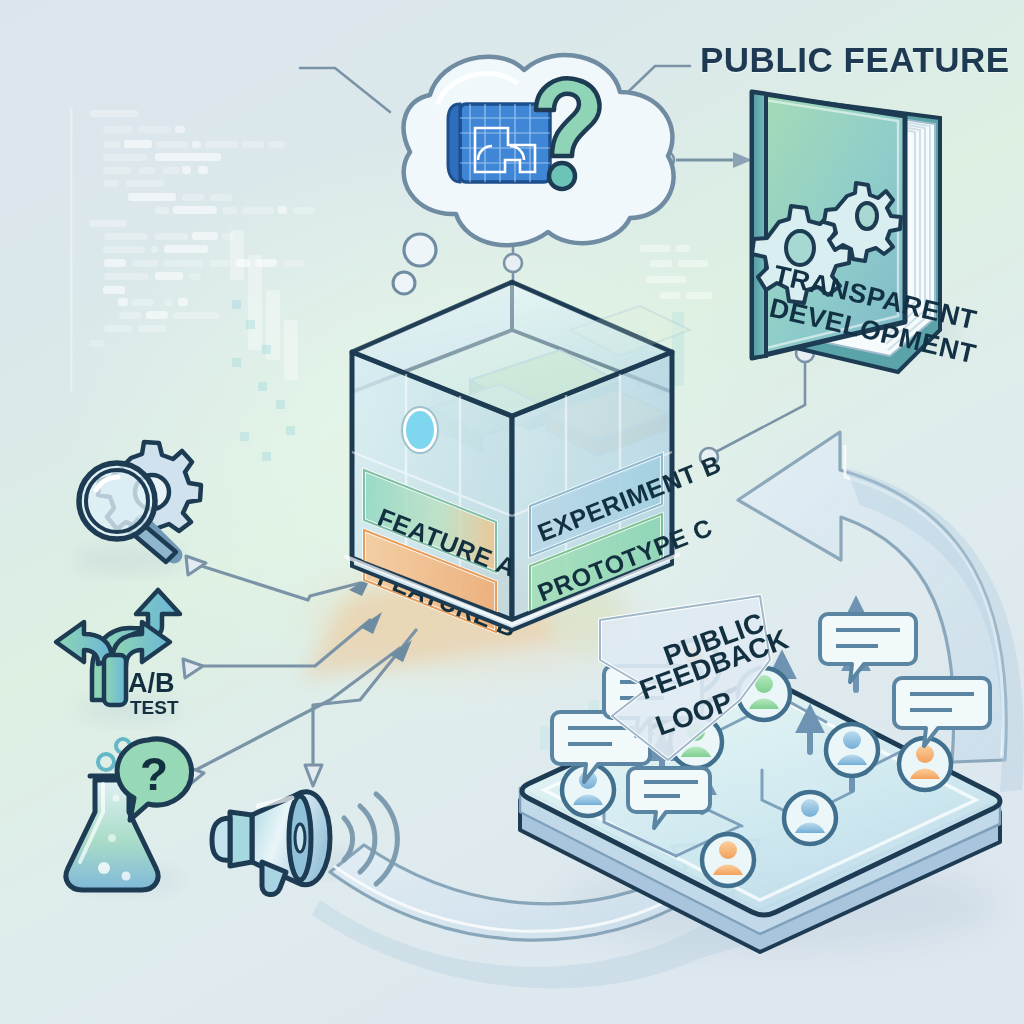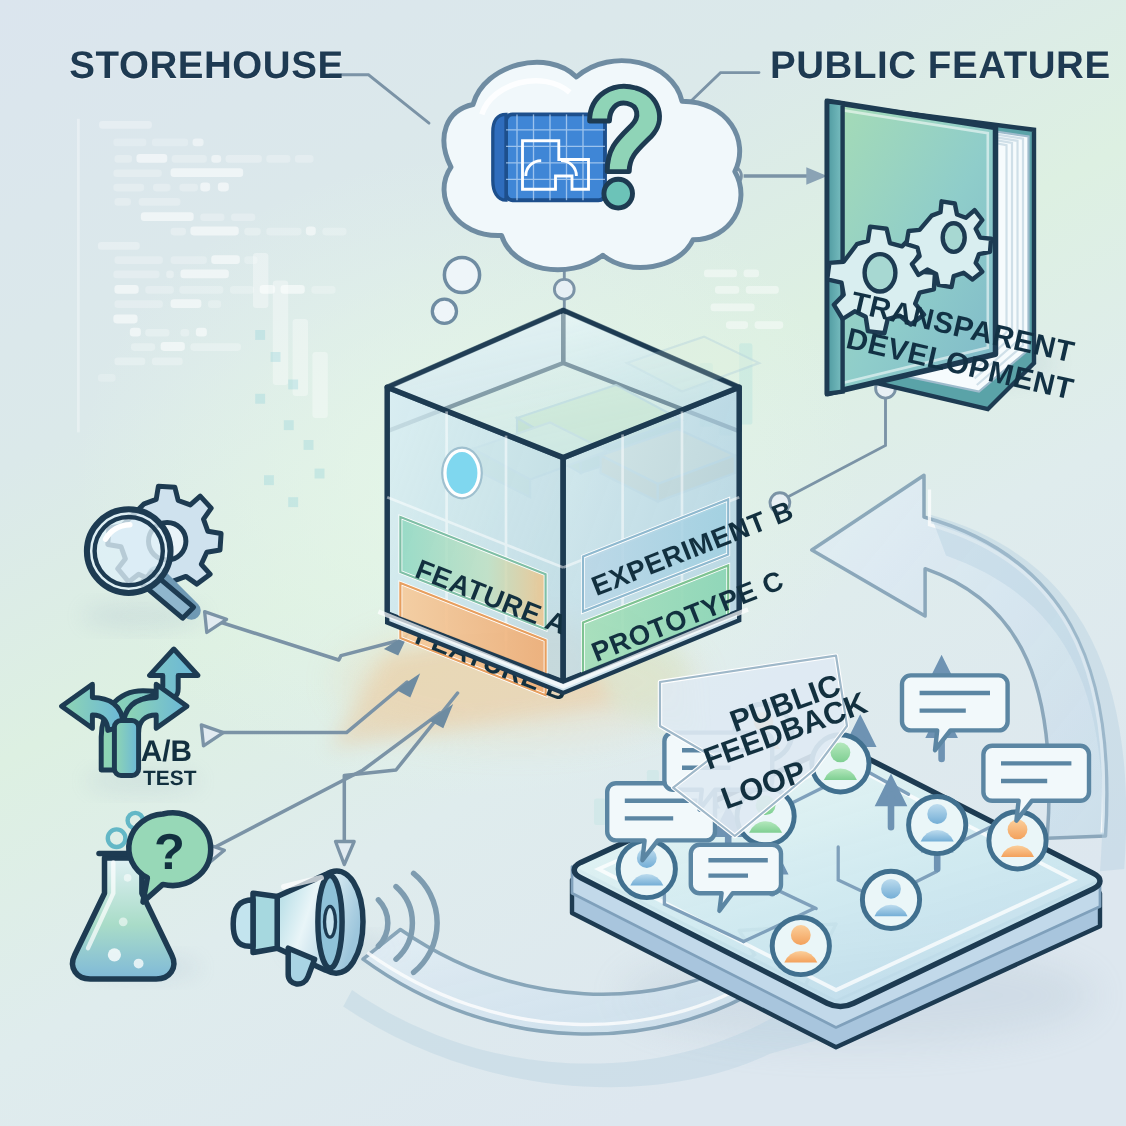--- a/index.html
+++ b/index.html
@@ -629,16 +629,15 @@
   </svg>
 
   <svg class="layer" viewBox="0 0 1024 1024">
     <path d="M600 620 L760 596 L770 660 L740 700 L668 760 L612 716 L648 688 L600 660 Z" fill="#dfeaf3" fill-opacity=".9" stroke="#ffffff" stroke-width="4" stroke-linejoin="round"></path>
     <path d="M600 620 L760 596 L770 660 L740 700 L668 760 L612 716 L648 688 L600 660 Z" fill="none" stroke="#9fb8c9" stroke-width="2" stroke-linejoin="round"></path>
     <text x="668" y="666" transform="rotate(-20 668 666)" font-family="Liberation Sans, sans-serif" font-size="28" font-weight="bold" fill="#12303f">PUBLIC</text>
     <text x="644" y="700" transform="rotate(-20 644 700)" font-family="Liberation Sans, sans-serif" font-size="28" font-weight="bold" fill="#12303f">FEEDBACK</text>
     <text x="660" y="736" transform="rotate(-20 660 736)" font-family="Liberation Sans, sans-serif" font-size="28" font-weight="bold" fill="#12303f">LOOP</text>
   </svg>
 
-  <div class="ttl" id="t-store">STOREHOUSE</div>
   <div class="ttl" id="t-pub">PUBLIC FEATURE</div>
 
 </div>
 
 </body></html>

